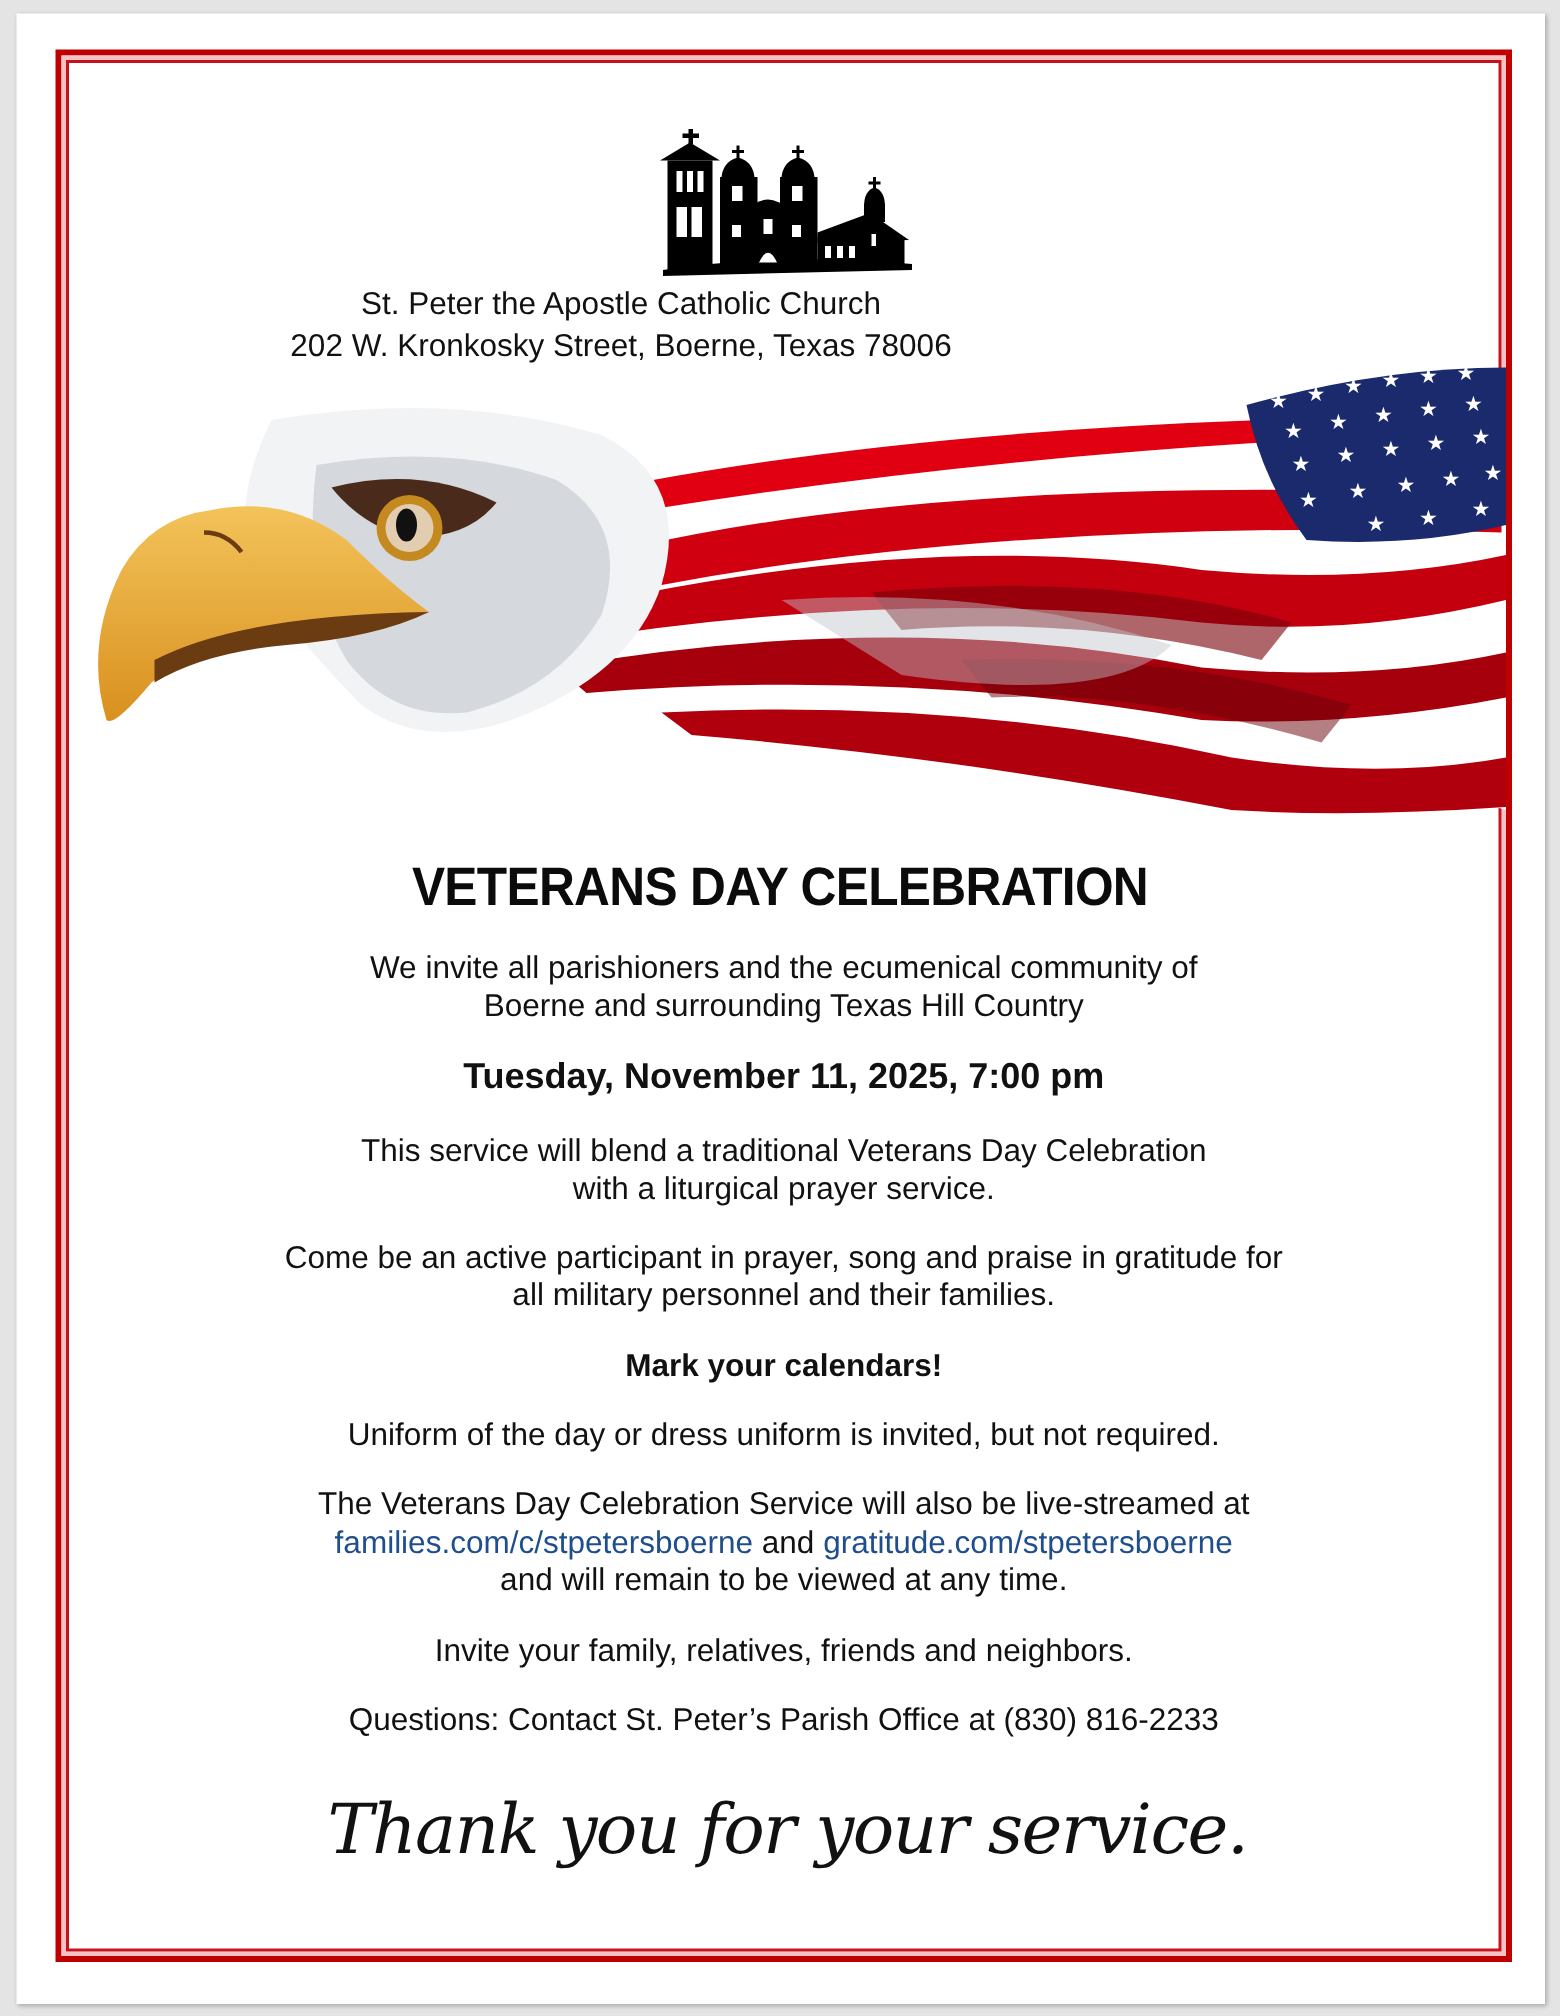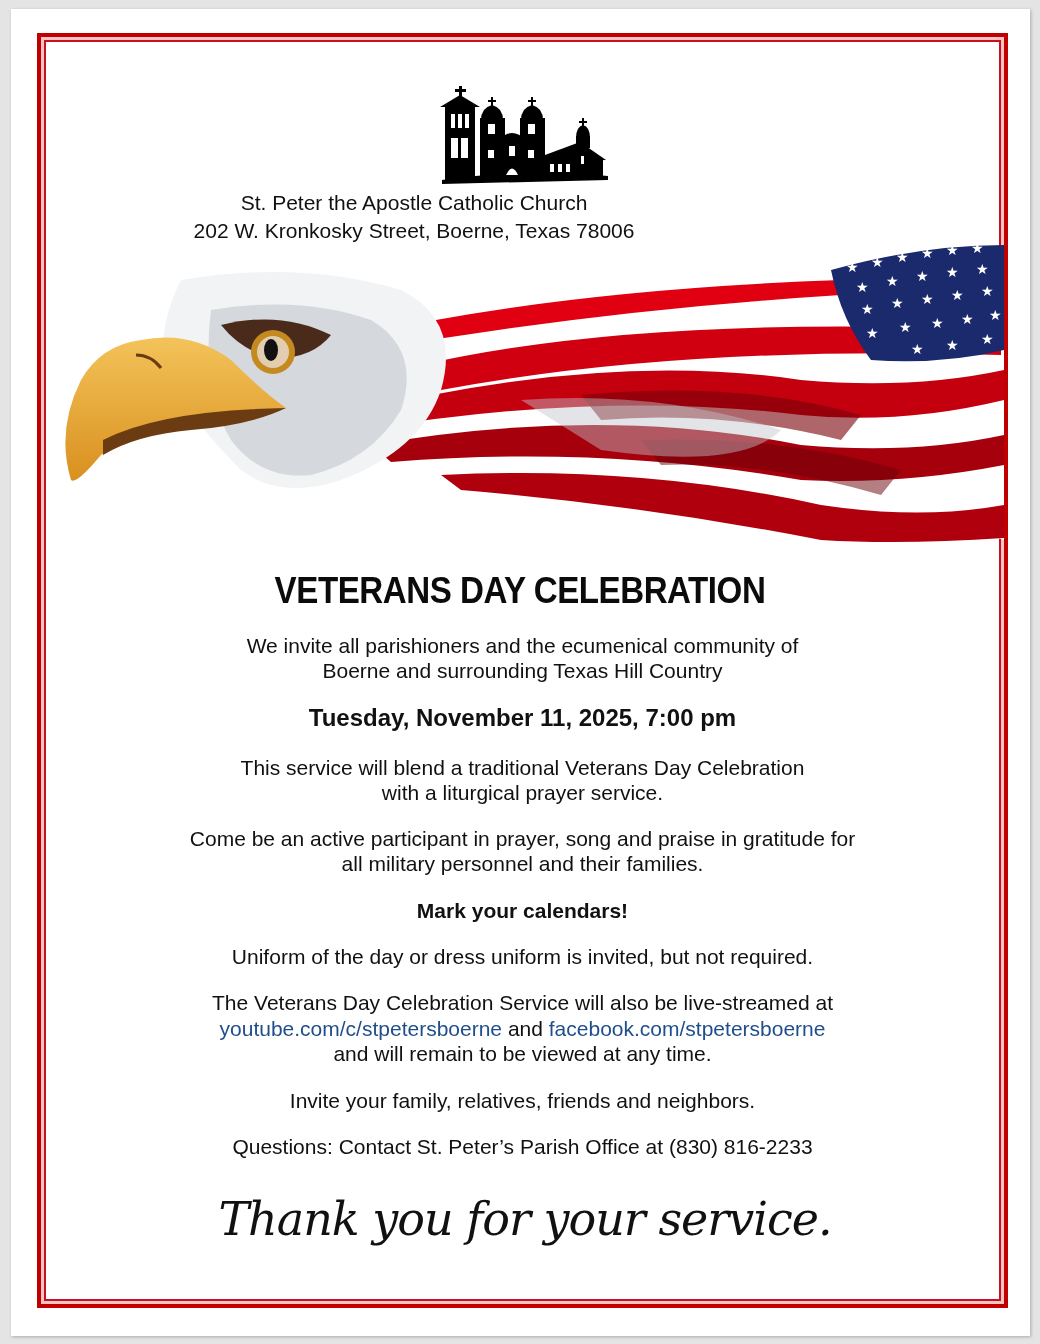--- a/index.html
+++ b/index.html
@@ -159,23 +159,23 @@
 
 <div class="txt" style="top:826px;">Come be an active participant in prayer, song and praise in gratitude for</div>
 <div class="txt" style="top:851px;">all military personnel and their families.</div>
 
 <div class="txt bold" style="top:898px;">Mark your calendars!</div>
 
 <div class="txt" style="top:944px;">Uniform of the day or dress uniform is invited, but not required.</div>
 
 <div class="txt" style="top:990px;">The Veterans Day Celebration Service will also be live-streamed at</div>
 <div class="txt" style="top:1016px;">
-  <a class="link">youtube.com/c/stpetersboerne</a>
+  <a class="link">families.com/c/stpetersboerne</a>
   <span>and</span>
-  <a class="link">facebook.com/stpetersboerne</a>
+  <a class="link">gratitude.com/stpetersboerne</a>
 </div>
 <div class="txt" style="top:1041px;">and will remain to be viewed at any time.</div>
 
 <div class="txt" style="top:1088px;">Invite your family, relatives, friends and neighbors.</div>
 
 <div class="txt" style="top:1134px;">Questions: Contact St. Peter’s Parish Office at (830) 816-2233</div>
 
 <div class="thanks">Thank you for your service.</div>
 
 </body></html>

